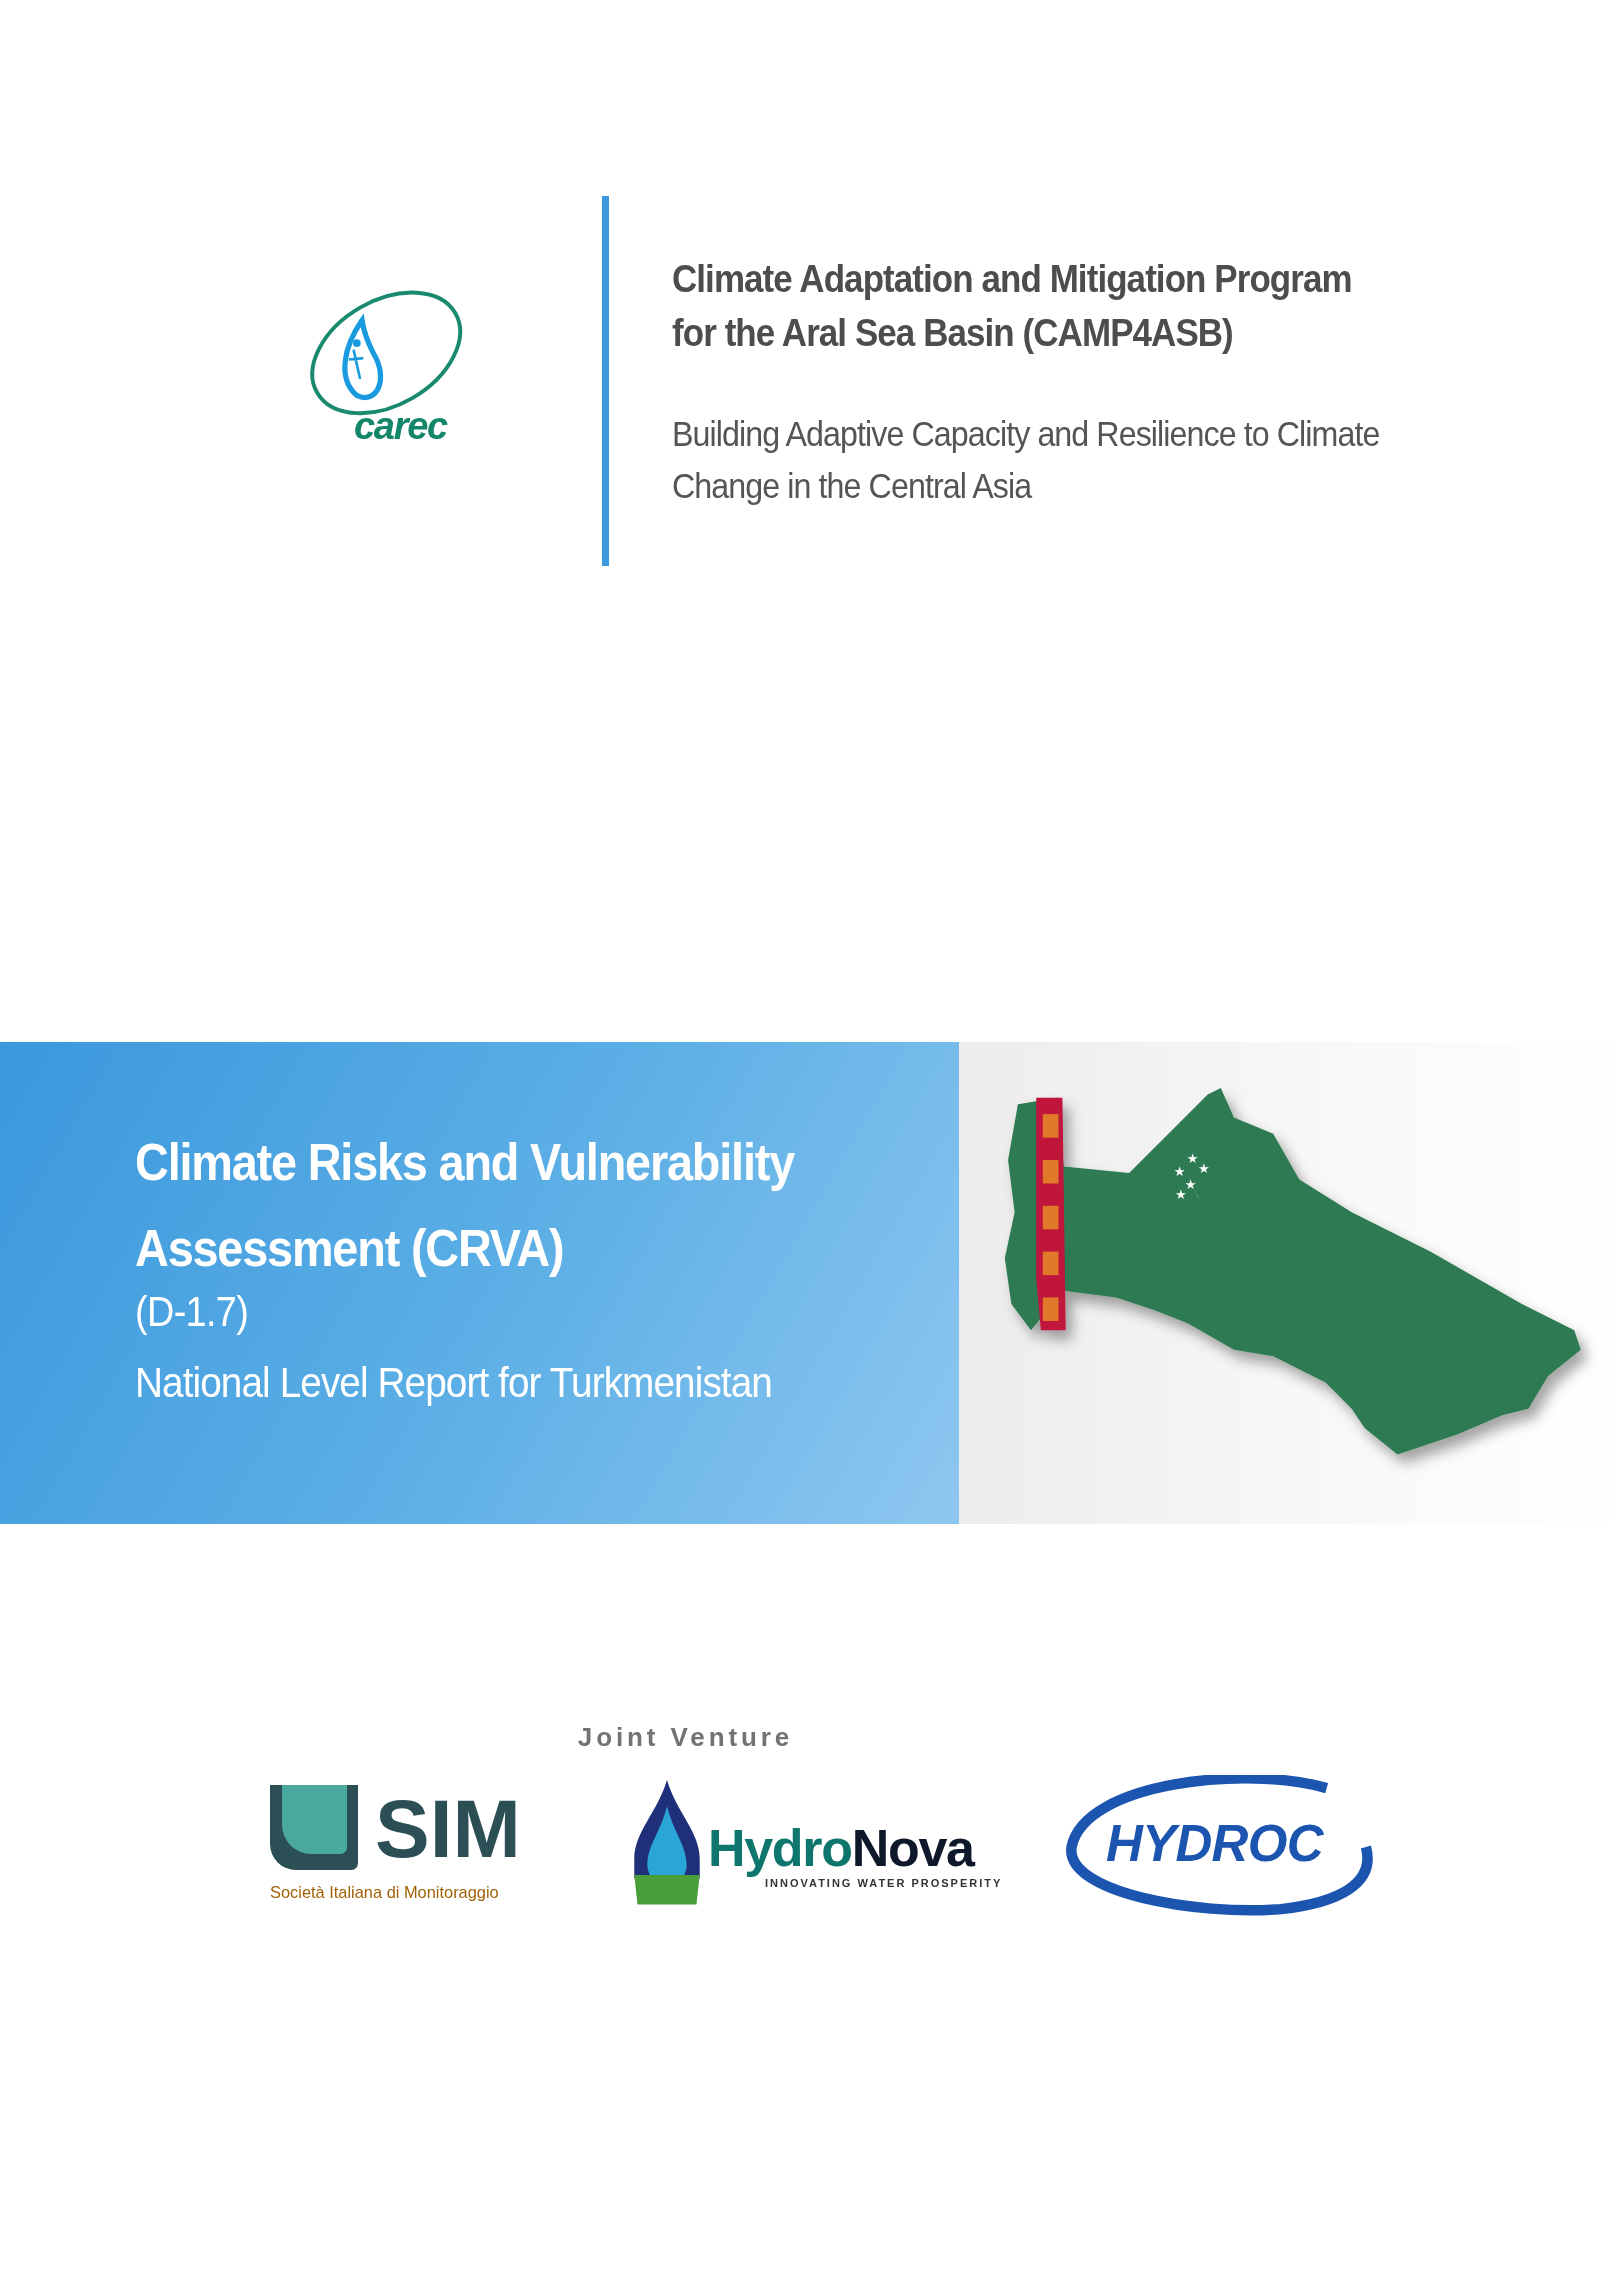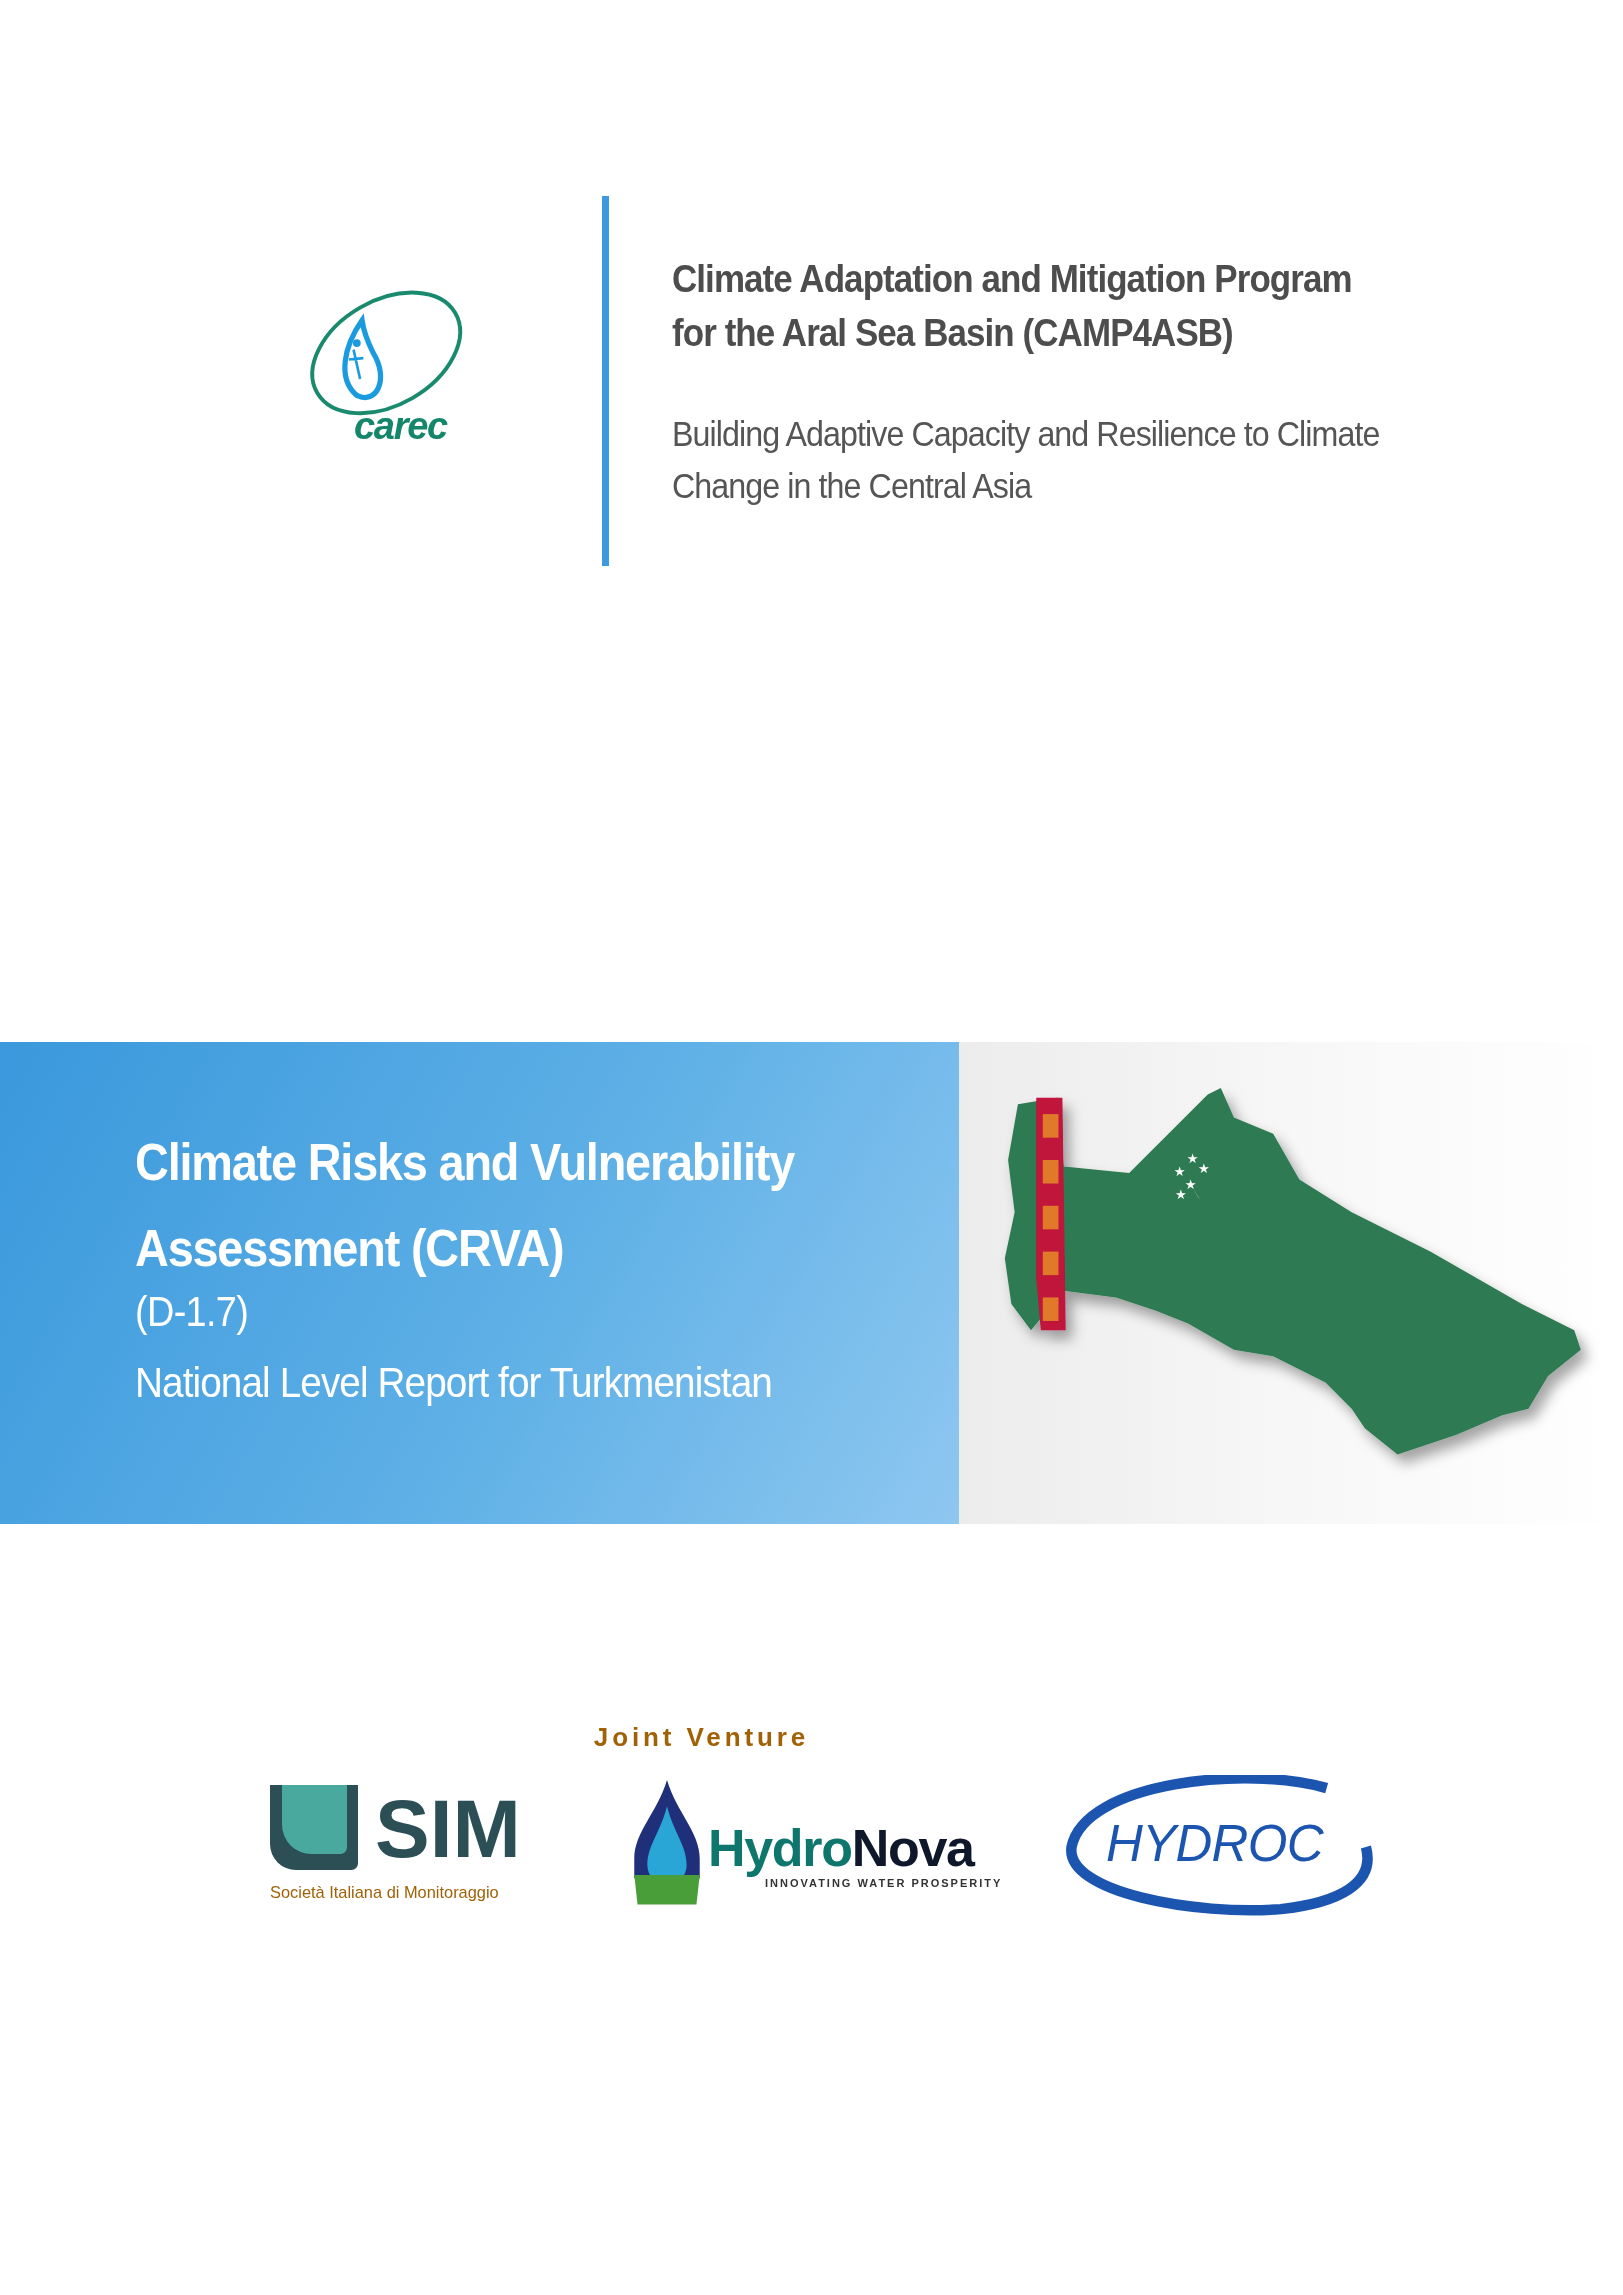--- a/index.html
+++ b/index.html
@@ -6,21 +6,21 @@
   body{width:1623px;height:2295px;position:relative;overflow:hidden;font-family:"Liberation Sans",sans-serif;}
   .abs{position:absolute;}
   .vbar{left:602px;top:196px;width:6.5px;height:370px;background:#3d9ae0;}
   .prog-title{left:672px;top:252px;width:851px;font-size:38px;font-weight:bold;color:#4d4d4d;line-height:54px;letter-spacing:-1px;transform:scaleX(0.92);transform-origin:left;}
   .prog-sub{left:672px;top:408px;width:883px;font-size:35px;color:#555;line-height:52px;letter-spacing:-1px;transform:scaleX(0.92);transform-origin:left;}
   .banner{left:0;top:1042px;width:959px;height:482px;background:linear-gradient(120deg,#3a98dc 0%,#5eb0e6 55%,#8ec7f0 100%);}
   .mapbox{left:959px;top:1042px;width:665px;height:482px;background:linear-gradient(90deg,#ececec,#f7f7f7 50%,#fff);}
   .rep-title{left:135px;top:1119px;width:785px;font-size:52px;font-weight:bold;color:#fff;line-height:86px;letter-spacing:-1.3px;transform:scaleX(0.9);transform-origin:left;}
   .rep-code{left:135px;top:1288px;font-size:42px;color:#fff;letter-spacing:-0.7px;transform:scaleX(0.9);transform-origin:left;}
   .rep-country{left:135px;top:1358px;font-size:43px;color:#fff;letter-spacing:-1px;transform:scaleX(0.9);transform-origin:left;white-space:nowrap;}
-  .jv{left:0;width:1371px;top:1722px;text-align:center;font-size:26px;font-weight:bold;color:#a16207;letter-spacing:3.9px;margin-left:16px;}
+  .jv{left:0;width:1371px;top:1722px;text-align:center;font-size:26px;font-weight:bold;color:#737373;letter-spacing:3.9px;}
   .sim-sub{left:270px;top:1883px;font-size:16.4px;color:#a16207;}
 </style>
 </head>
 <body>
 
 <div class="abs" style="left:298px;top:281px;width:183px;height:183px;">
   <svg width="183" height="183" viewBox="0 0 280 280">
     <ellipse cx="135" cy="110" rx="122" ry="80" fill="none" stroke="#1a8a6e" stroke-width="6" transform="rotate(-30 135 110)"></ellipse>
     <path d="M98 60 C70 100 60 150 90 175 C120 190 140 150 115 110 C105 90 100 75 98 60Z" fill="none" stroke="#1a9be0" stroke-width="8"></path>
     <circle cx="90" cy="95" r="6" fill="#1a9be0"></circle>
@@ -95,15 +95,15 @@
   <div class="abs" style="left:345px;top:38px;font-size:52px;font-weight:bold;white-space:nowrap;letter-spacing:-1.3px;">
     <span style="color:#0f766e;">Hydro</span><span style="color:#0f172a;">Nova</span>
   </div>
   <div class="abs" style="left:402px;top:97px;font-size:11px;font-weight:bold;color:#333;letter-spacing:2px;white-space:nowrap;">INNOVATING WATER PROSPERITY</div>
 </div>
 
 <div class="abs" style="left:1065px;top:1775px;width:314px;height:144px;">
   <svg class="abs" style="left:0;top:0" width="314" height="144" viewBox="0 0 480 220">
     <path d="M400 20 C280 -15 30 10 10 110 C0 180 200 215 330 205 C420 195 475 165 460 110" fill="none" stroke="#1c55b0" stroke-width="16"></path>
   </svg>
-  <div class="abs" style="left:41px;top:39px;font-size:51px;font-weight:normal;font-style:italic;color:#1c55b0;letter-spacing:-0.7px;">HYDROC</div>
+  <div class="abs" style="left:41px;top:39px;font-size:51px;font-weight:bold;font-style:italic;color:#1c55b0;letter-spacing:-0.7px;">HYDROC</div>
 </div>
 
 
 </body></html>

